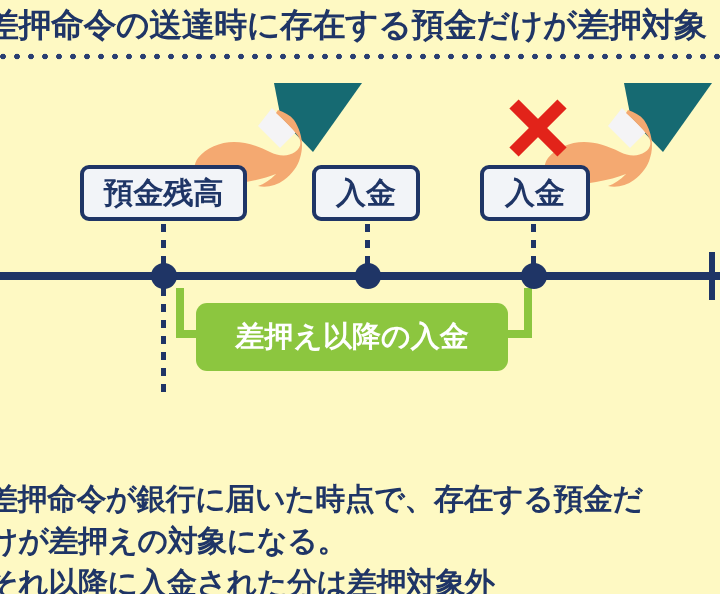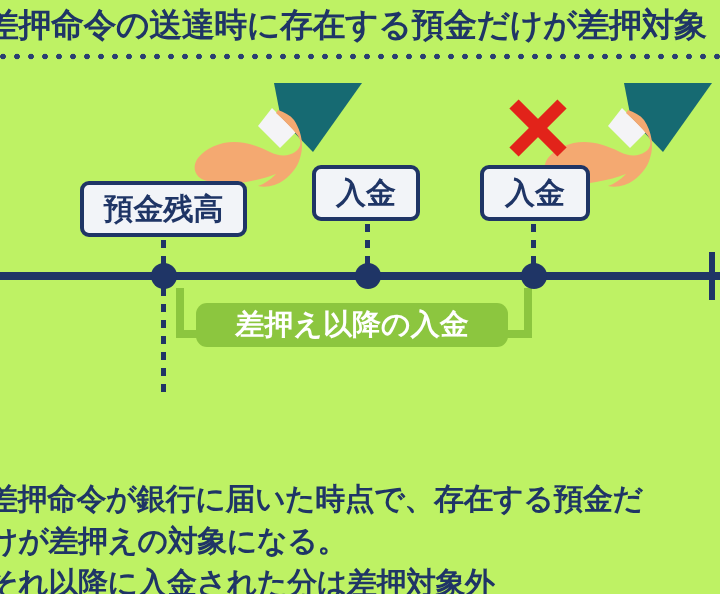--- a/index.html
+++ b/index.html
@@ -5,21 +5,21 @@
   html, body {
     margin: 0;
     padding: 0;
     background: #ffffff;
   }
   #stage {
     position: relative;
     width: 720px;
     height: 594px;
     overflow: hidden;
-    background: #bef264;
+    background: #fef9c3;
     font-family: "DejaVu Sans", "Liberation Sans", sans-serif;
   }
 
   
   .title {
     position: absolute;
     left: -14px;
     top: 2px;
     width: 760px;
     white-space: nowrap;
@@ -186,21 +186,21 @@
 
   <div class="red-x" style="left:505px; top:95px;">
     <svg viewBox="0 0 66 66" xmlns="http://www.w3.org/2000/svg">
       <g stroke="#e2231a" stroke-width="13" stroke-linecap="butt">
         <line x1="9" y1="9" x2="57" y2="57"></line>
         <line x1="57" y1="9" x2="9" y2="57"></line>
       </g>
     </svg>
   </div>
 
-  <div class="ev-box" style="left:80px; top:165px; width:167px; height:56px;margin-top:16px;">
+  <div class="ev-box" style="left:80px; top:165px; width:167px; height:56px;">
     <span>預金残高</span>
   </div>
 
   <div class="ev-box" style="left:312px; top:165px; width:108px; height:56px;">
     <span>入金</span>
   </div>
 
   <div class="ev-box" style="left:480px; top:165px; width:110px; height:56px;">
     <span>入金</span>
   </div>
@@ -215,21 +215,21 @@
   <div class="tl-dot" style="left:151px; top:263px;"></div>
   <div class="tl-dot" style="left:355px; top:263px;"></div>
   <div class="tl-dot" style="left:521px; top:263px;"></div>
 
   <div class="dashed" style="left:161px; top:288px; height:108px;"></div>
 
   <div class="g-bracket" style="left:176px; top:288px; width:8px; height:50px;"></div>
   <div class="g-bracket" style="left:176px; top:330px; width:356px; height:8px;"></div>
   <div class="g-bracket" style="left:524px; top:288px; width:8px; height:50px;"></div>
 
-  <div class="g-label" style="left:196px; top:303px; width:312px; height:44px;">
+  <div class="g-label" style="left:196px; top:303px; width:312px; height:68px;">
     <span>差押え以降の入金</span>
   </div>
 
 
   <div class="caption">
     <div>差押命令が銀行に届いた時点で、存在する預金だ</div>
     <div>けが差押えの対象になる。</div>
     <div>それ以降に入金された分は差押対象外</div>
   </div>
 

